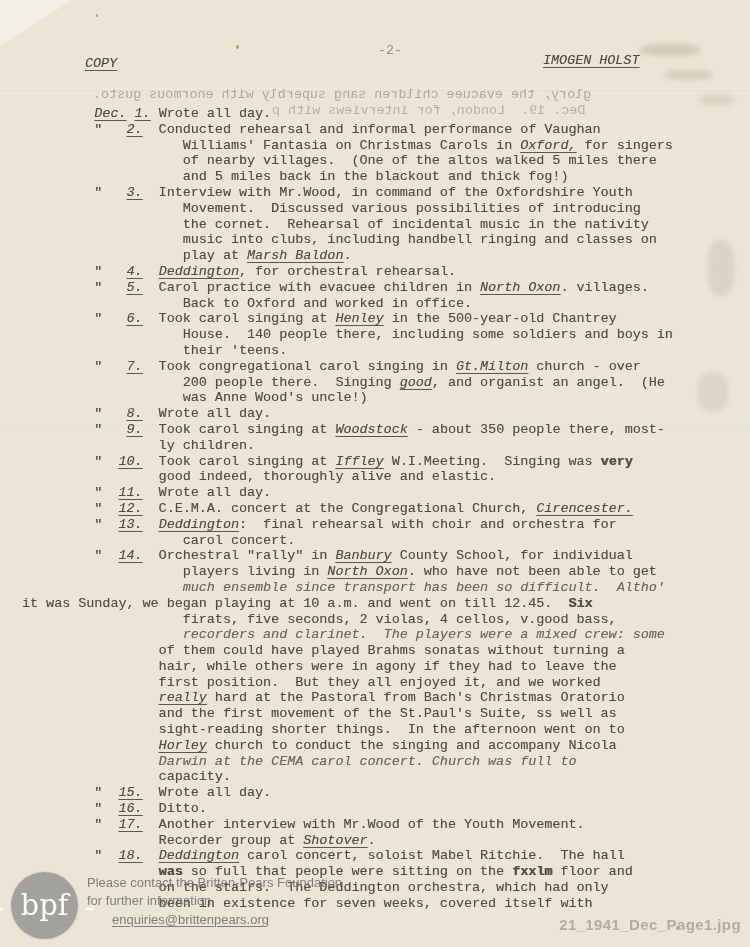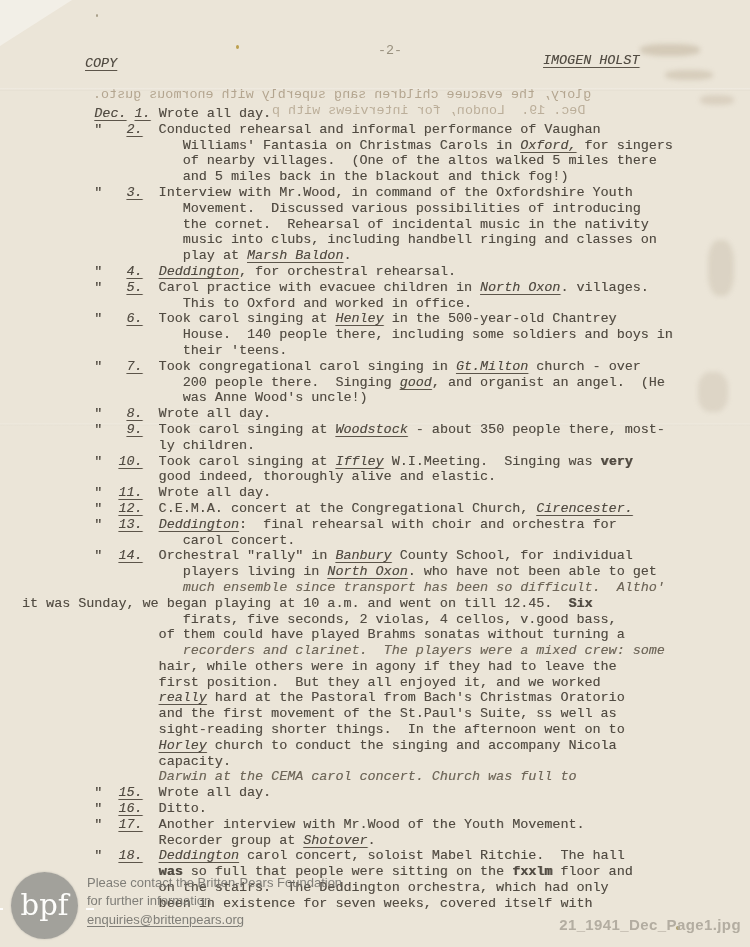--- a/index.html
+++ b/index.html
@@ -47,21 +47,21 @@
   .watermark{position:absolute;left:0;top:868px;width:560px;pointer-events:none;}
   .bpf-logo{position:absolute;left:11px;top:4px;width:67px;height:67px;border-radius:50%;
     background:rgba(158,157,152,.95);display:flex;align-items:center;justify-content:center;
     box-shadow:0 0 2px rgba(120,120,115,.4);}
   .bpf-inner{display:flex;align-items:center;gap:18px;}
   .bpf-bar{width:8px;height:2px;background:rgba(255,255,255,.92);margin-top:6px;}
   .bpf-text{font-family:"DejaVu Serif","Liberation Serif",serif;font-size:29px;
     color:#fdfdfb;letter-spacing:0;line-height:1;}
   .wm-text{position:absolute;left:87px;top:6px;font-size:13px;line-height:17.6px;
     color:rgba(118,117,112,.92);}
-  .wm-email{text-decoration:underline;text-underline-offset:2px;margin-top:2px;}
+  .wm-email{text-decoration:underline;text-underline-offset:2px;margin-top:2px;margin-left:25px;}
   
   .filename{position:absolute;right:9px;top:916px;font-size:15px;font-weight:bold;
     color:#b3ada1;letter-spacing:.4px;}
 </style>
 </head>
 <body>
 
 <div class="page">
 
   <div class="corner-crease"></div>
@@ -90,51 +90,51 @@
       <div class="tline"><span>                    Williams' Fantasia on Christmas Carols in </span><span class="u">Oxford,</span><span> for singers</span></div>
       <div class="tline"><span>                    of nearby villages.  (One of the altos walked 5 miles there</span></div>
       <div class="tline"><span>                    and 5 miles back in the blackout and thick fog!)</span></div>
       <div class="tline"><span>         "   </span><span class="u">3.</span><span>  Interview with Mr.Wood, in command of the Oxfordshire Youth</span></div>
       <div class="tline"><span>                    Movement.  Discussed various possibilities of introducing</span></div>
       <div class="tline"><span>                    the cornet.  Rehearsal of incidental music in the nativity</span></div>
       <div class="tline"><span>                    music into clubs, including handbell ringing and classes on</span></div>
       <div class="tline"><span>                    play at </span><span class="u">Marsh Baldon</span><span>.</span></div>
       <div class="tline"><span>         "   </span><span class="u">4.</span><span>  </span><span class="u">Deddington</span><span>, for orchestral rehearsal.</span></div>
       <div class="tline"><span>         "   </span><span class="u">5.</span><span>  Carol practice with evacuee children in </span><span class="u">North Oxon</span><span>. villages.</span></div>
-      <div class="tline"><span>                    This to Oxford and worked in office.</span></div>
+      <div class="tline"><span>                    Back to Oxford and worked in office.</span></div>
       <div class="tline"><span>         "   </span><span class="u">6.</span><span>  Took carol singing at </span><span class="u">Henley</span><span> in the 500-year-old Chantrey</span></div>
       <div class="tline"><span>                    House.  140 people there, including some soldiers and boys in</span></div>
       <div class="tline"><span>                    their 'teens.</span></div>
       <div class="tline"><span>         "   </span><span class="u">7.</span><span>  Took congregational carol singing in </span><span class="u">Gt.Milton</span><span> church - over</span></div>
       <div class="tline"><span>                    200 people there.  Singing </span><span class="u">good</span><span>, and organist an angel.  (He</span></div>
       <div class="tline"><span>                    was Anne Wood's uncle!)</span></div>
       <div class="tline"><span>         "   </span><span class="u">8.</span><span>  Wrote all day.</span></div>
       <div class="tline"><span>         "   </span><span class="u">9.</span><span>  Took carol singing at </span><span class="u">Woodstock</span><span> - about 350 people there, most-</span></div>
       <div class="tline"><span>                 ly children.</span></div>
       <div class="tline"><span>         "  </span><span class="u">10.</span><span>  Took carol singing at </span><span class="u">Iffley</span><span> W.I.Meeting.  Singing was </span><span class="b">very</span></div>
       <div class="tline"><span>                 good indeed, thoroughly alive and elastic.</span></div>
       <div class="tline"><span>         "  </span><span class="u">11.</span><span>  Wrote all day.</span></div>
       <div class="tline"><span>         "  </span><span class="u">12.</span><span>  C.E.M.A. concert at the Congregational Church, </span><span class="u">Cirencester.</span></div>
       <div class="tline"><span>         "  </span><span class="u">13.</span><span>  </span><span class="u">Deddington</span><span>:  final rehearsal with choir and orchestra for</span></div>
       <div class="tline"><span>                    carol concert.</span></div>
       <div class="tline"><span>         "  </span><span class="u">14.</span><span>  Orchestral "rally" in </span><span class="u">Banbury</span><span> County School, for individual</span></div>
       <div class="tline"><span>                    players living in </span><span class="u">North Oxon</span><span>. who have not been able to get</span></div>
       <div class="tline"><span class="f">                    much ensemble since transport has been so difficult.  Altho'</span></div>
       <div class="tline"><span>it was Sunday, we began playing at 10 a.m. and went on till 12.45.  </span><span class="b">Six</span></div>
       <div class="tline"><span>                    firats, five seconds, 2 violas, 4 cellos, v.good bass,</span></div>
+      <div class="tline"><span class="f">                    recorders and clarinet.  The players were a mixed crew: some</span></div>
       <div class="tline"><span>                 of them could have played Brahms sonatas without turning a</span></div>
-      <div class="tline"><span class="f">                    recorders and clarinet.  The players were a mixed crew: some</span></div>
       <div class="tline"><span>                 hair, while others were in agony if they had to leave the</span></div>
       <div class="tline"><span>                 first position.  But they all enjoyed it, and we worked</span></div>
       <div class="tline"><span>                 </span><span class="u">really</span><span> hard at the Pastoral from Bach's Christmas Oratorio</span></div>
       <div class="tline"><span>                 and the first movement of the St.Paul's Suite, ss well as</span></div>
       <div class="tline"><span>                 sight-reading shorter things.  In the afternoon went on to</span></div>
       <div class="tline"><span>                 </span><span class="u">Horley</span><span> church to conduct the singing and accompany Nicola</span></div>
+      <div class="tline"><span class="f">                 Darwin at the CEMA carol concert. Church was full to</span></div>
       <div class="tline"><span>                 capacity.</span></div>
-      <div class="tline"><span class="f">                 Darwin at the CEMA carol concert. Church was full to</span></div>
       <div class="tline"><span>         "  </span><span class="u">15.</span><span>  Wrote all day.</span></div>
       <div class="tline"><span>         "  </span><span class="u">16.</span><span>  Ditto.</span></div>
       <div class="tline"><span>         "  </span><span class="u">17.</span><span>  Another interview with Mr.Wood of the Youth Movement.</span></div>
       <div class="tline"><span>                 Recorder group at </span><span class="u">Shotover</span><span>.</span></div>
       <div class="tline"><span>         "  </span><span class="u">18.</span><span>  </span><span class="u">Deddington</span><span> carol concert, soloist Mabel Ritchie.  The hall</span></div>
       <div class="tline"><span>                 </span><span class="b">was</span><span> so full that people were sitting on the </span><span class="b">fxxlm</span><span> floor and</span></div>
       <div class="tline"><span>                 on the stairs.  The Deddington orchestra, which had only</span></div>
       <div class="tline"><span>                 been in existence for seven weeks, covered itself with</span></div>
     </div>
 

